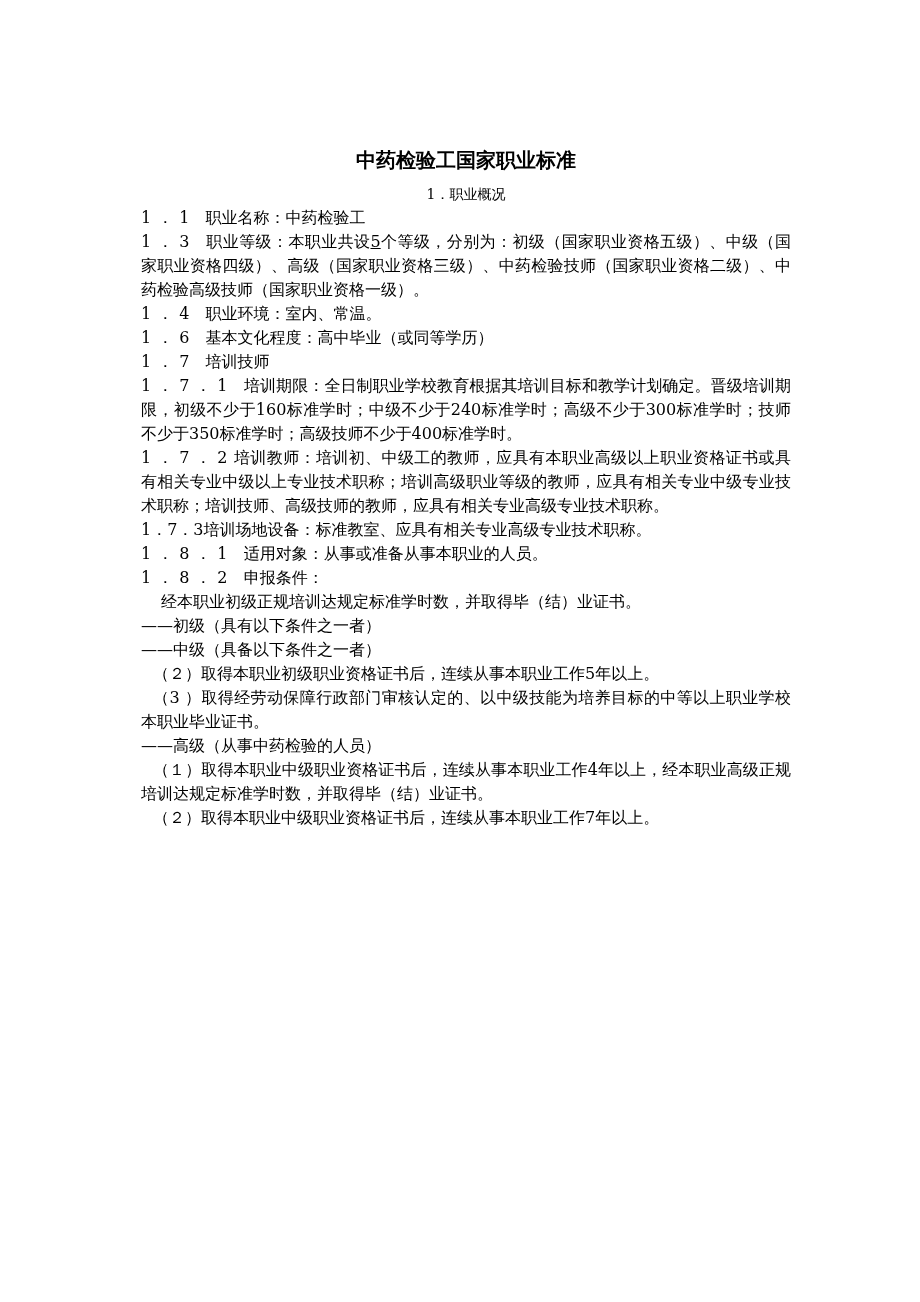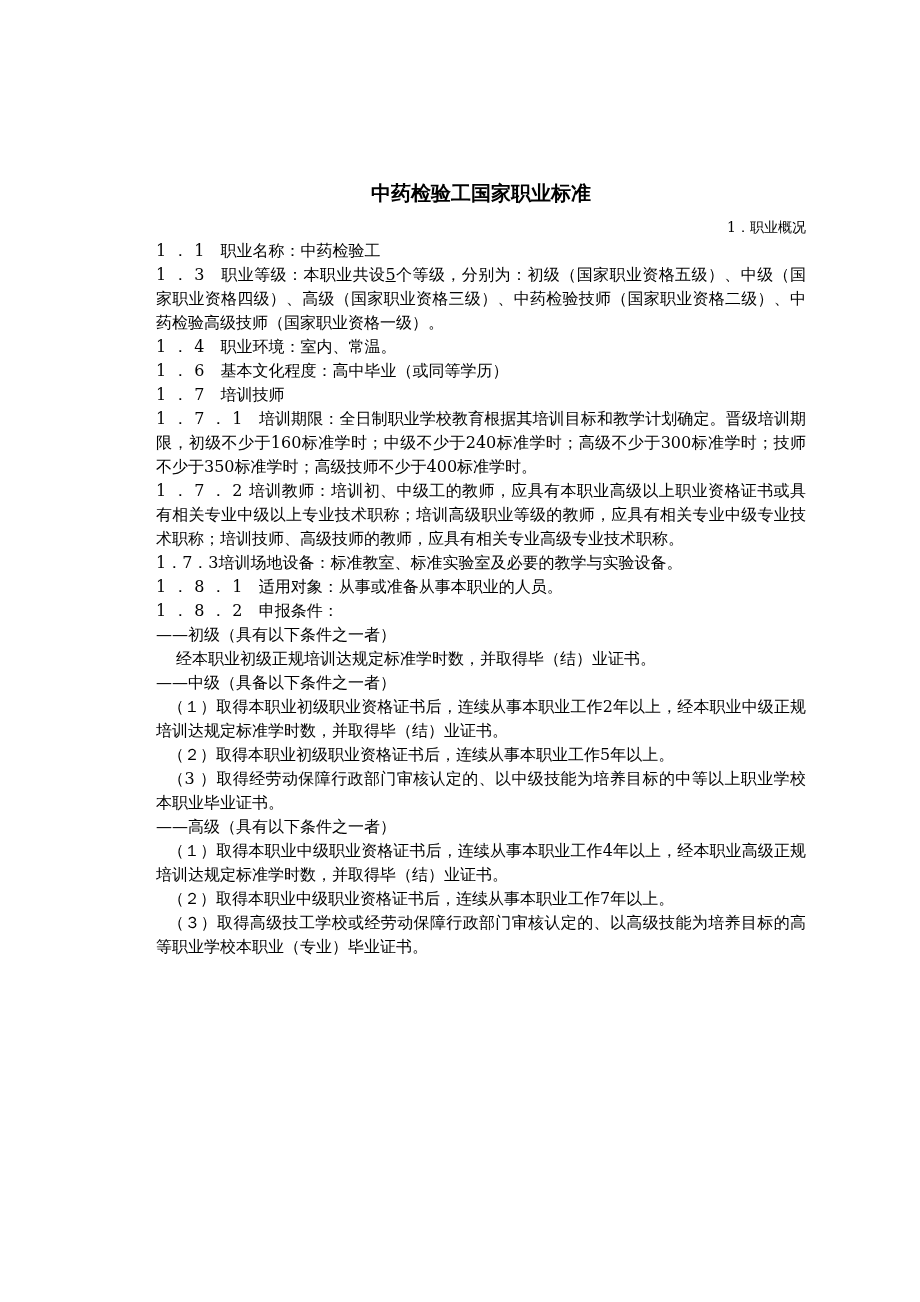--- a/index.html
+++ b/index.html
@@ -1,50 +1,48 @@
 <!DOCTYPE html>
 <html><head>
 <meta charset="utf-8">
 <style>
   html, body { margin: 0; padding: 0; background: #ffffff; }
   body { width: 920px; height: 1302px; position: relative; overflow: hidden;
          font-family: "DejaVu Serif", "Liberation Serif", serif; color: #000; }
-  .page { position: absolute; left: 156px; top: 144px; width: 650px; margin-top: 33px; }
+  .page { position: absolute; left: 141px; top: 144px; width: 650px; }
   .title { text-align: center; font-family: "DejaVu Sans", "Liberation Sans", sans-serif;
            font-size: 20px; font-weight: bold; height: 32px; line-height: 32px; margin-bottom: 6px; }
-  .subtitle { text-align: right; font-size: 14px; line-height: 24px; }
+  .subtitle { text-align: center; font-size: 14px; line-height: 24px; }
   .line { font-size: 16px; line-height: 24px; white-space: normal; text-align: justify; text-align-last: left; }
   .indent1 { padding-left: 20px; }
   .indent2 { padding-left: 12px; }
   .num { display: inline-block; letter-spacing: 6px; }
   .u { text-decoration: underline; }
 </style>
 </head>
 <body>
 
 <div class="page">
   <div class="title">中药检验工国家职业标准</div>
   <div class="subtitle">1．职业概况</div>
 
   <div class="line"><span class="num">1．1</span>&nbsp;&nbsp;<span>职业名称：中药检验工</span></div>
   <div class="line"><span class="num">1．3</span>&nbsp;&nbsp;<span>职业等级：本职业共设</span><span class="u">5</span><span>个等级，分别为：初级（国家职业资格五级）、中级（国家职业资格四级）、高级（国家职业资格三级）、中药检验技师（国家职业资格二级）、中药检验高级技师（国家职业资格一级）。</span></div>
   <div class="line"><span class="num">1．4</span>&nbsp;&nbsp;<span>职业环境：室内、常温。</span></div>
   <div class="line"><span class="num">1．6</span>&nbsp;&nbsp;<span>基本文化程度：高中毕业（或同等学历）</span></div>
   <div class="line"><span class="num">1．7</span>&nbsp;&nbsp;<span>培训技师</span></div>
   <div class="line"><span class="num">1．7．1</span>&nbsp;&nbsp;<span>培训期限：全日制职业学校教育根据其培训目标和教学计划确定。晋级培训期限，初级不少于160标准学时；中级不少于240标准学时；高级不少于300标准学时；技师不少于350标准学时；高级技师不少于400标准学时。</span></div>
   <div class="line"><span class="num">1．7．2</span><span>培训教师：培训初、中级工的教师，应具有本职业高级以上职业资格证书或具有相关专业中级以上专业技术职称；培训高级职业等级的教师，应具有相关专业中级专业技术职称；培训技师、高级技师的教师，应具有相关专业高级专业技术职称。</span></div>
-  <div class="line"><span>1．7．3</span><span>培训场地设备：标准教室、标准实验室及必要的教学与实验设备。</span></div>
+  <div class="line"><span>1．7．3</span><span>培训场地设备：标准教室、应具有相关专业高级专业技术职称。</span></div>
   <div class="line"><span class="num">1．8．1</span>&nbsp;&nbsp;<span>适用对象：从事或准备从事本职业的人员。</span></div>
   <div class="line"><span class="num">1．8．2</span>&nbsp;&nbsp;<span>申报条件：</span></div>
 
+  <div class="line indent1">经本职业初级正规培训达规定标准学时数，并取得毕（结）业证书。</div>
   <div class="line">——初级（具有以下条件之一者）</div>
-  <div class="line indent1">经本职业初级正规培训达规定标准学时数，并取得毕（结）业证书。</div>
 
   <div class="line">——中级（具备以下条件之一者）</div>
-  <div class="line"><span class="indent2">（１）取得本职业初级职业资格证书后，连续从事本职业工作2年以上，经本职业中级正规培训达规定标准学时数，并取得毕（结）业证书。</span></div>
   <div class="line"><span class="indent2">（２）取得本职业初级职业资格证书后，连续从事本职业工作5年以上。</span></div>
   <div class="line"><span class="indent2">（3 ）取得经劳动保障行政部门审核认定的、以中级技能为培养目标的中等以上职业学校本职业毕业证书。</span></div>
 
-  <div class="line">——高级（具有以下条件之一者）</div>
+  <div class="line">——高级（从事中药检验的人员）</div>
   <div class="line"><span class="indent2">（１）取得本职业中级职业资格证书后，连续从事本职业工作4年以上，经本职业高级正规培训达规定标准学时数，并取得毕（结）业证书。</span></div>
   <div class="line"><span class="indent2">（２）取得本职业中级职业资格证书后，连续从事本职业工作7年以上。</span></div>
-  <div class="line"><span class="indent2">（３）取得高级技工学校或经劳动保障行政部门审核认定的、以高级技能为培养目标的高等职业学校本职业（专业）毕业证书。</span></div>
 </div>
 
 </body></html>

